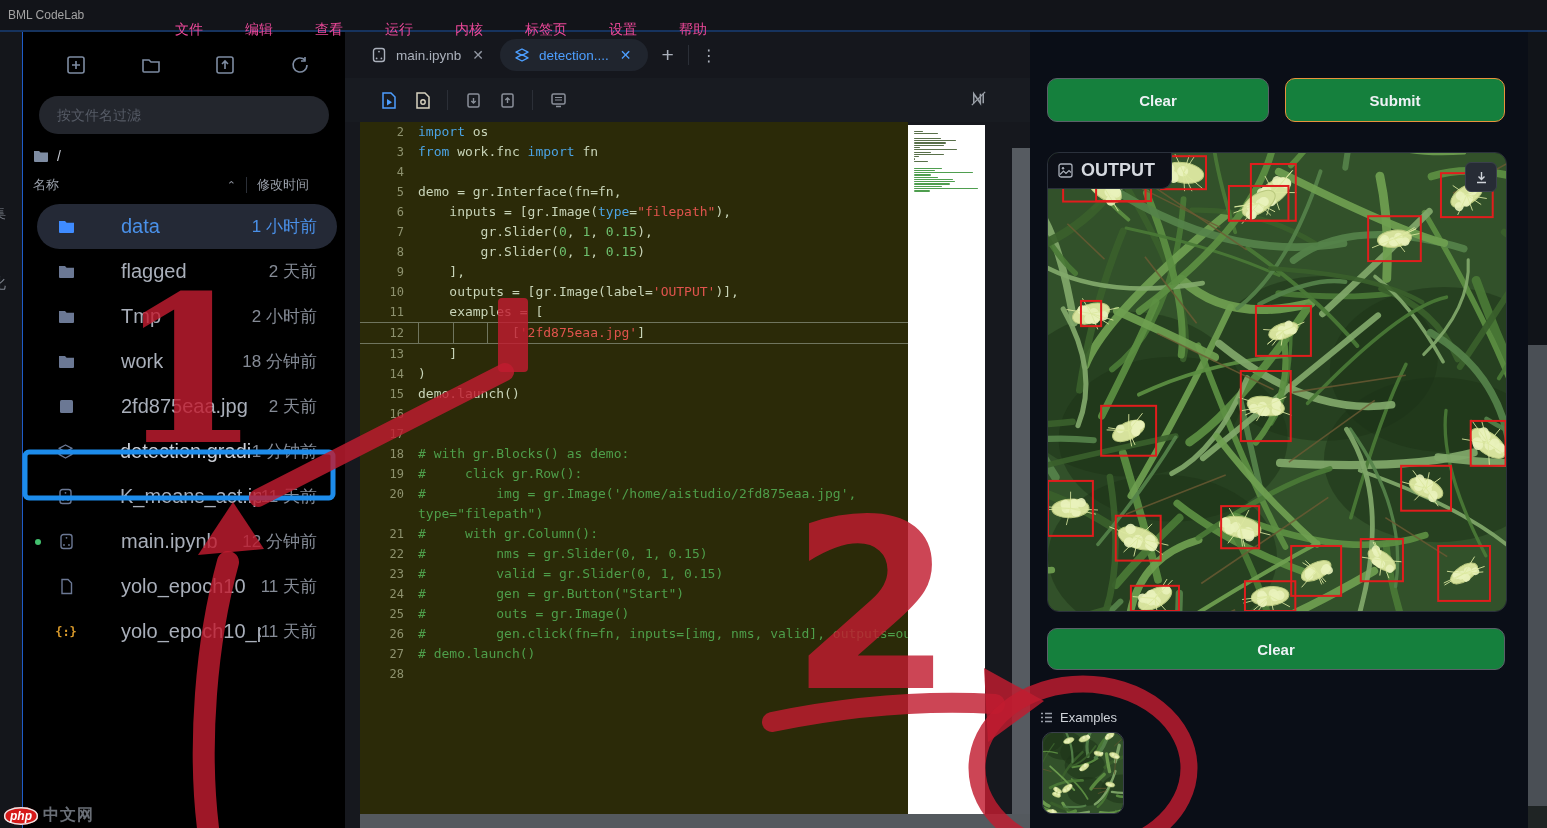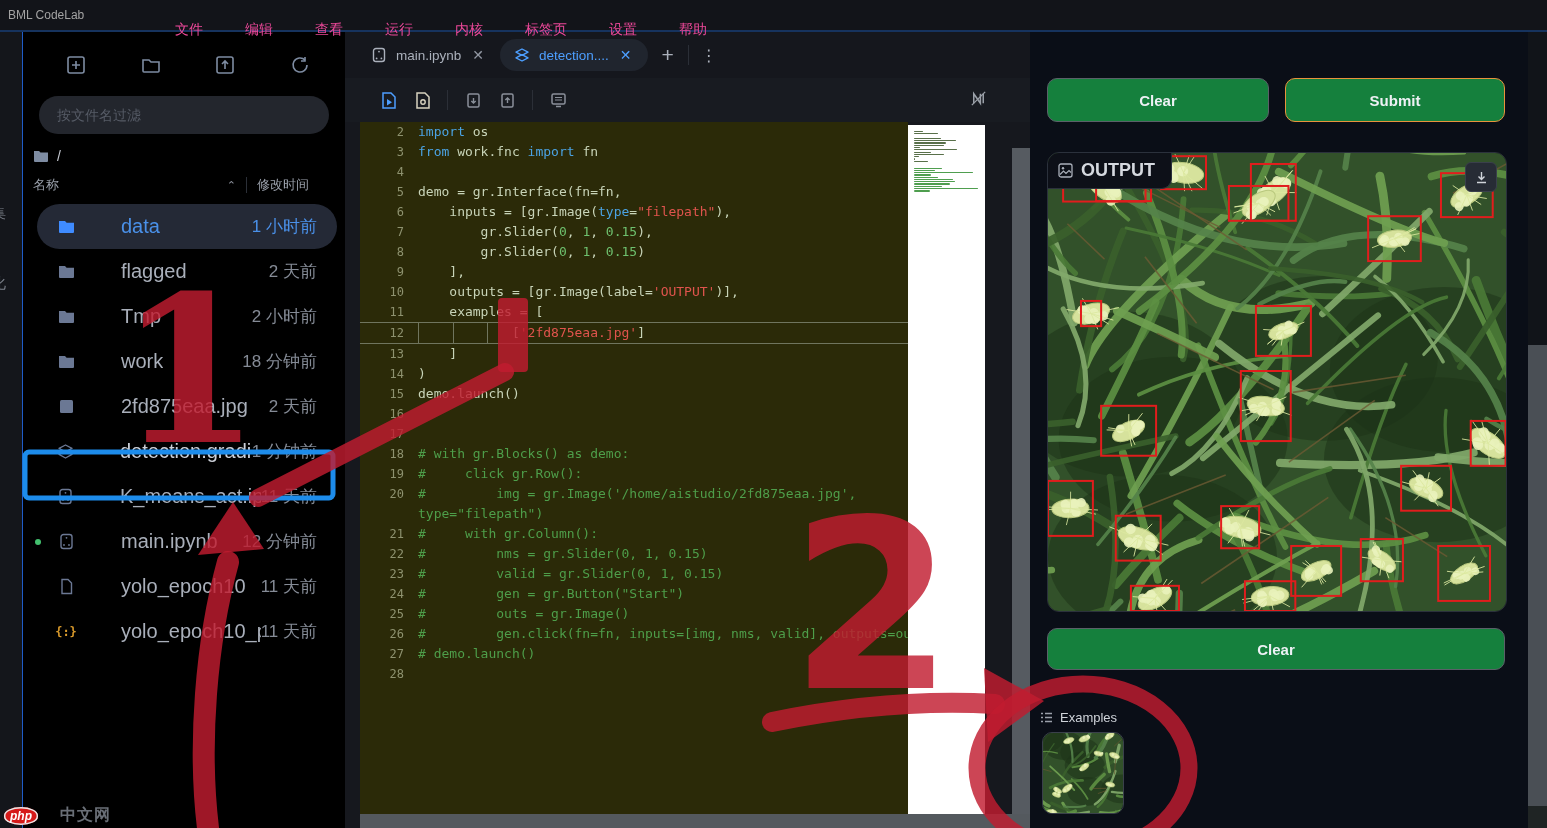--- a/index.html
+++ b/index.html
@@ -91,21 +91,21 @@
   .examples-lbl{position:absolute;left:10px;top:678px;display:flex;align-items:center;gap:7px;
                 color:#cfd3d9;font-size:13px;}
   .examples-lbl svg{width:13px;height:13px;}
   .ex-thumb{position:absolute;left:12px;top:700px;width:80px;height:80px;border-radius:10px;
             overflow:hidden;border:1px solid #3a404b;}
   
   .vscroll{position:absolute;right:0;top:32px;width:19px;bottom:0;background:#111419;}
   .vscroll .thumb{position:absolute;left:0;right:0;top:313px;height:461px;background:#4a4f55;}
   .vscroll .corner{position:absolute;left:0;right:0;bottom:0;height:22px;background:#1f2424;}
   
-  .watermark{position:absolute;left:4px;bottom:2px;display:flex;align-items:center;gap:22px;z-index:6;}
+  .watermark{position:absolute;left:4px;bottom:2px;display:flex;align-items:center;gap:5px;z-index:6;}
   .wm-logo{background:#d61a1a;border-radius:50%/46%;padding:2px 6px;color:#fff;font-weight:bold;
            font-style:italic;font-size:12px;box-shadow:0 0 0 1.5px #e8e8e8 inset;}
   .wm-text{color:#6a6f77;font-size:16px;font-weight:bold;letter-spacing:1px;}
   
   #annot{position:absolute;inset:0;z-index:5;pointer-events:none;}
   .annot-red{fill:none;stroke:var(--annot);stroke-linecap:round;}
   .annot-red-fill{fill:var(--annot);stroke:none;}
   .annot-num{fill:var(--annot);font-weight:bold;}
   .annot-blue{fill:none;stroke:var(--hl-blue);}
 </style>

